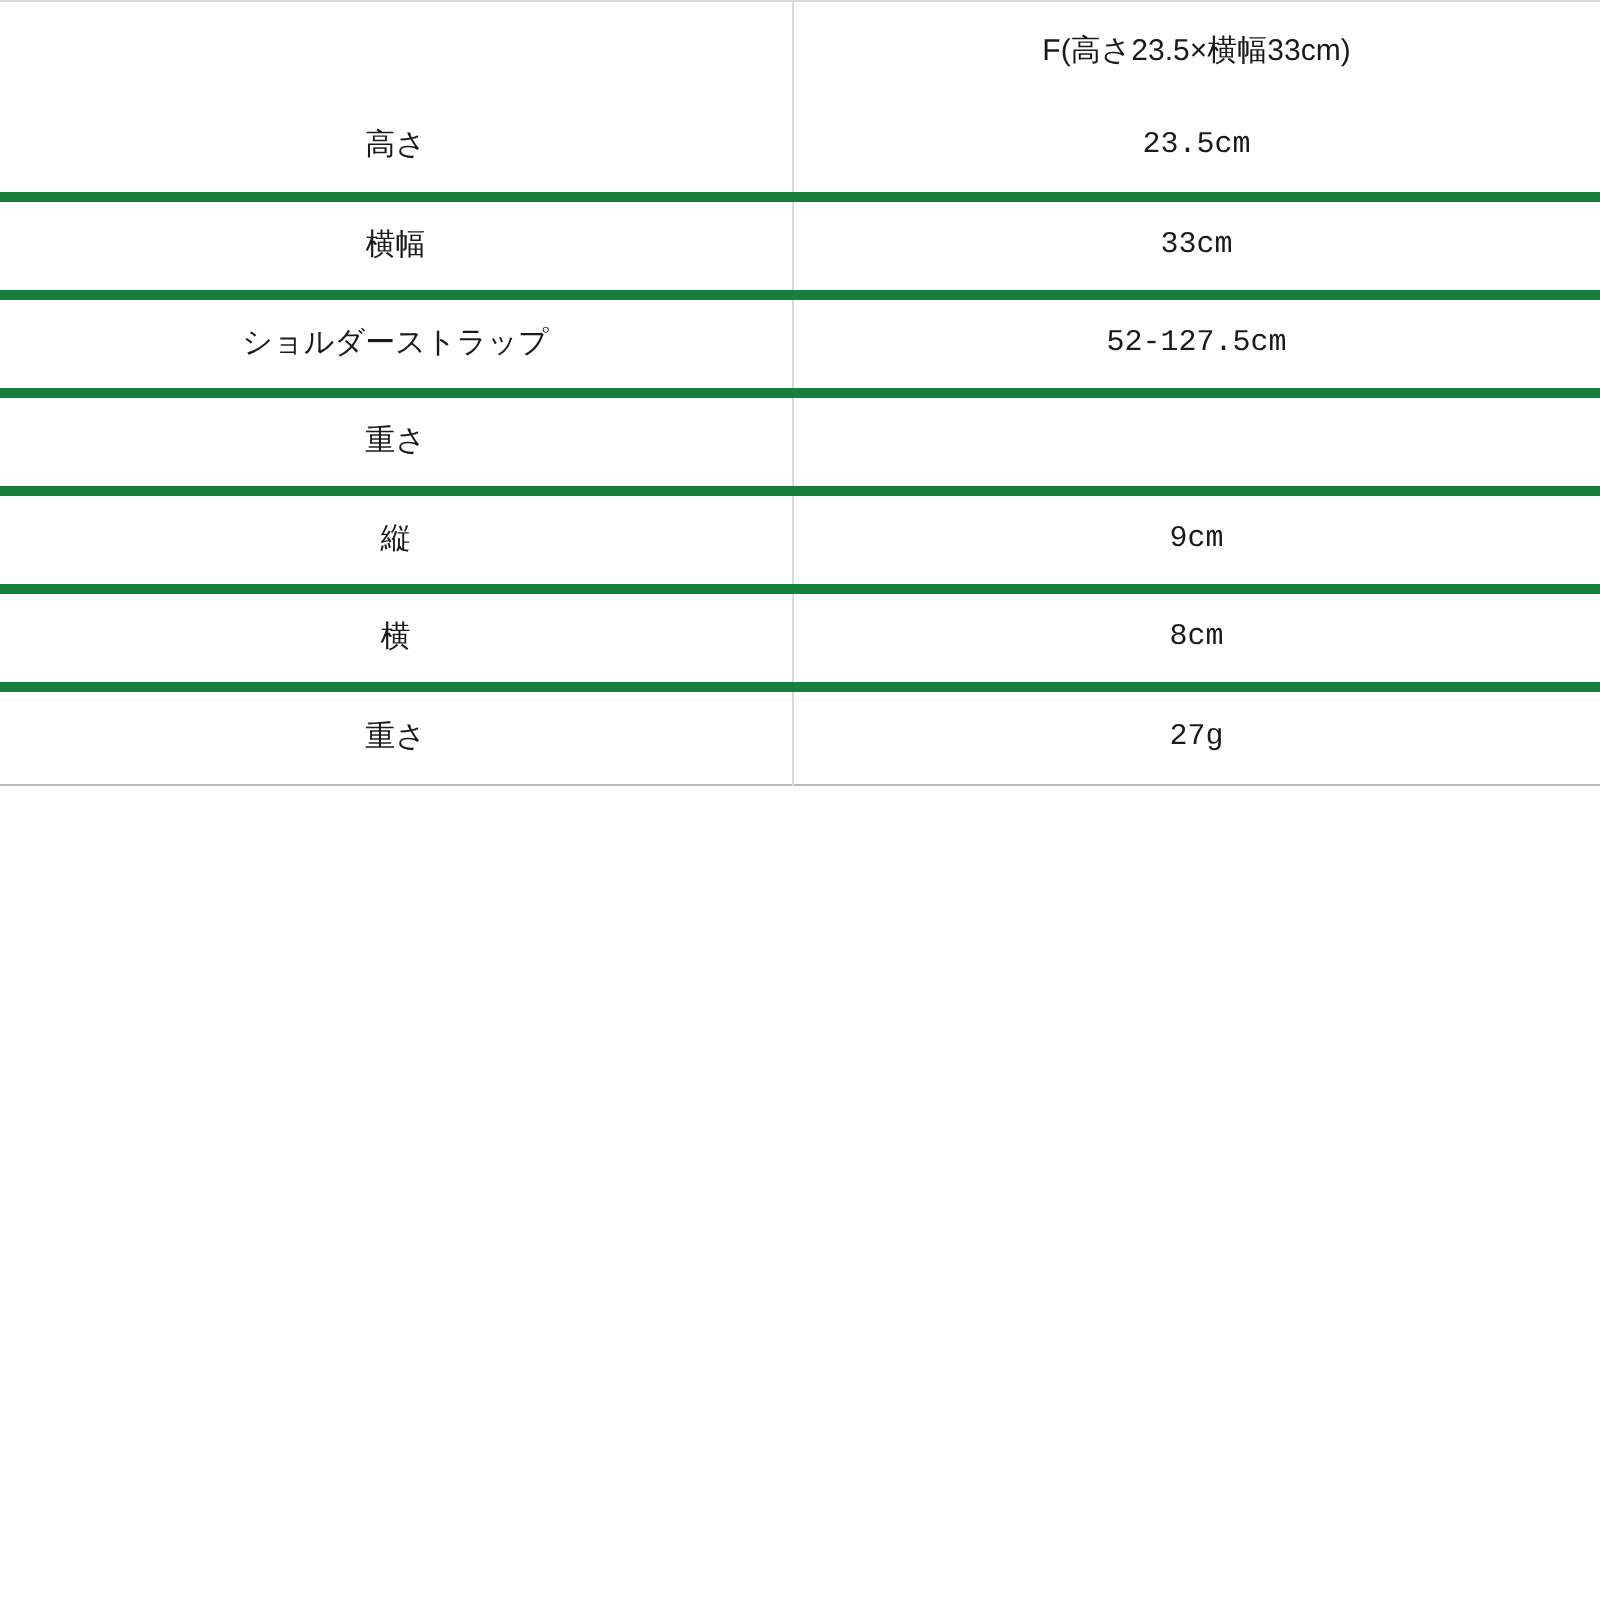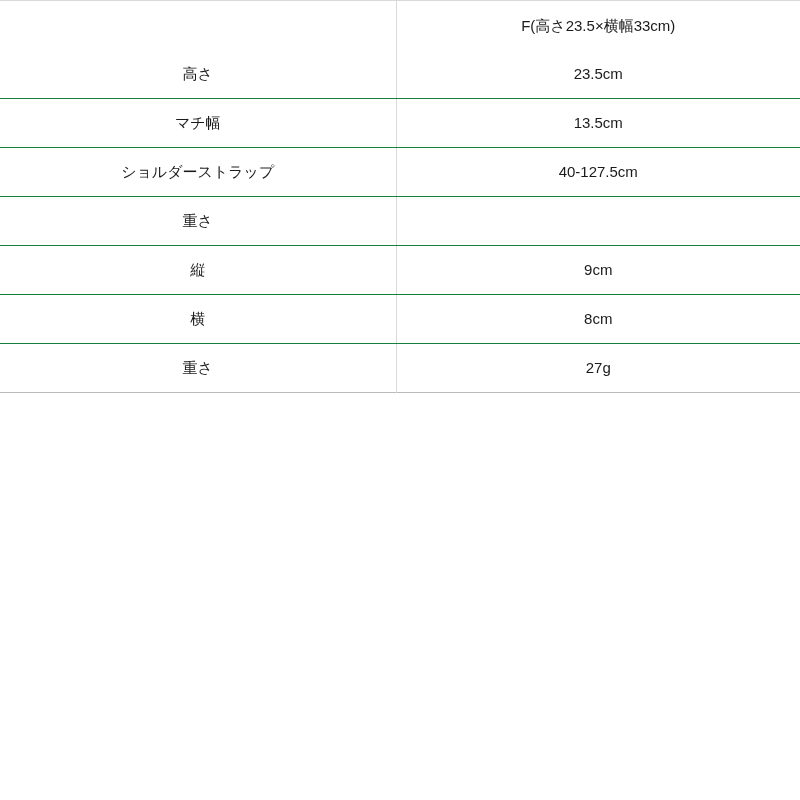--- a/index.html
+++ b/index.html
@@ -26,21 +26,21 @@
     table-layout: fixed;
     border-top: 1px solid #d9d9d9;
     border-bottom: 1px solid #b9b9b9;
   }
   table.spec col.c-label { width: 396px; }
   table.spec col.c-value { width: 404px; }
 
   table.spec th,
   table.spec td {
     border-right: 1px solid #d9d9d9;
-    border-bottom: 1px solid #15803d;
+    border-bottom: 5px solid #15803d;
     text-align: center;
     vertical-align: middle;
     font-weight: normal;
     font-size: 15px;
     line-height: 1.3;
     padding: 0 6px;
     box-sizing: border-box;
   }
   table.spec th:last-child,
   table.spec td:last-child {
@@ -64,20 +64,21 @@
   }
 
   .row-cell {
     height: 49px;
   }
   .label-cell {
     font-size: 15px;
   }
   .value-cell {
     font-size: 15px;
+    font-family: Liberation Mono, monospace;
   }
   .empty-cell { }
 
   .footer-space {
     height: 264px;
     background: #ffffff;
   }
 </style>
 </head>
 <body>
@@ -94,26 +95,26 @@
         <th class="hdr-blank"></th>
         <th class="hdr-size">F(高さ23.5×横幅33cm)</th>
       </tr>
     </thead>
     <tbody>
       <tr>
         <th class="row-cell label-cell">高さ</th>
         <td class="row-cell value-cell">23.5cm</td>
       </tr>
       <tr>
-        <th class="row-cell label-cell">マチ幅</th>
-        <td class="row-cell value-cell">13.5cm</td>
+        <th class="row-cell label-cell">横幅</th>
+        <td class="row-cell value-cell">33cm</td>
       </tr>
       <tr>
         <th class="row-cell label-cell">ショルダーストラップ</th>
-        <td class="row-cell value-cell">40-127.5cm</td>
+        <td class="row-cell value-cell">52-127.5cm</td>
       </tr>
       <tr>
         <th class="row-cell label-cell">重さ</th>
         <td class="row-cell value-cell empty-cell"></td>
       </tr>
       <tr>
         <th class="row-cell label-cell">縦</th>
         <td class="row-cell value-cell">9cm</td>
       </tr>
       <tr>

